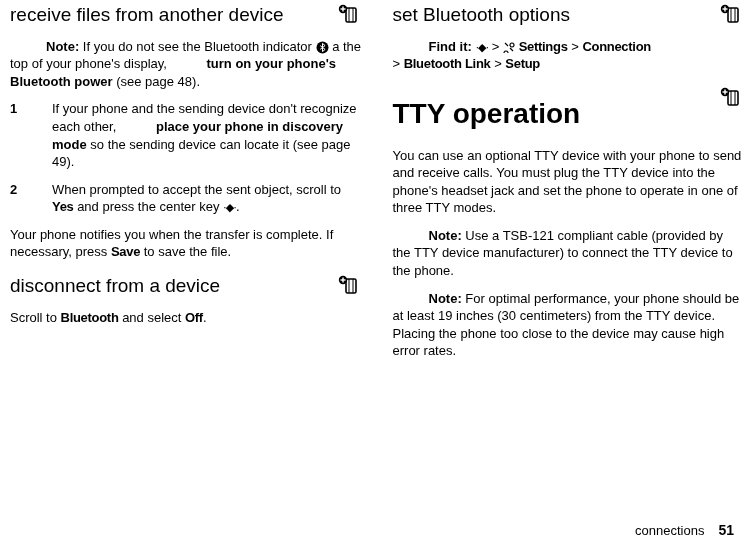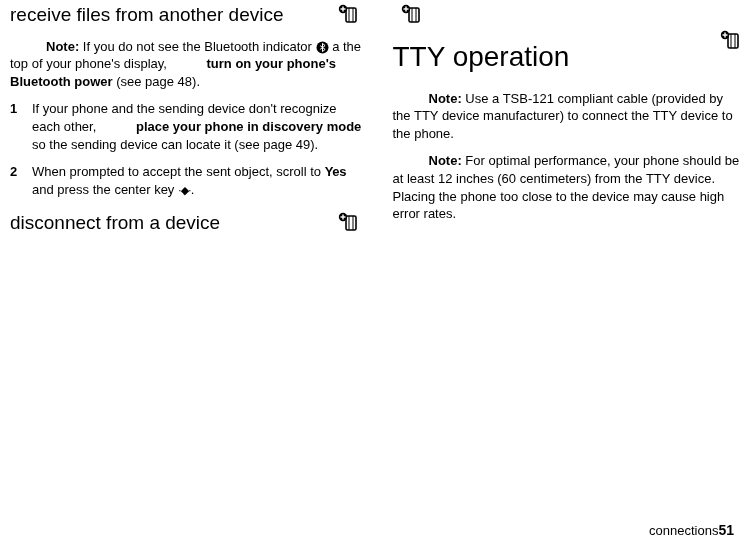--- a/index.html
+++ b/index.html
@@ -25,21 +25,21 @@
     line-height: 1.35;
   }
   h2.sect {
     font-size: 19px;
     font-weight: normal;
     margin: 4px 0 6px 0;
     line-height: 1.15;
   }
   h2.big {
     font-size: 28px;
-    font-weight: normal;
+    font-weight: bold;
     margin: 12px 0 8px 0;
   }
   p {
     margin: 6px 0 10px 0;
   }
   ol {
     list-style: none;
     padding-left: 0;
     margin: 6px 0;
   }
@@ -49,21 +49,21 @@
   }
   .num {
     font-weight: bold;
     width: 22px;
     flex-shrink: 0;
   }
   .litext {
     flex: 1;
   }
   .litext p { margin: 0 0 10px 0; }
-  .litext p:last-child { margin-bottom: 0; }
+  .litext p:last-child { margin-bottom: 0; margin-left: 20px; }
   b, strong { font-weight: bold; padding-left: 36px; }
   .cond {
     font-family: "Arial Narrow", Arial, sans-serif;
     font-stretch: condensed;
     font-weight: bold;
     letter-spacing: -0.3px;
   }
   .head-row {
     display: flex;
     align-items: flex-start;
@@ -75,21 +75,21 @@
     margin-top: 4px;
     margin-left: 6px;
   }
   .footer {
     position: absolute;
     bottom: 8px;
     right: 20px;
     font-size: 13px;
     display: flex;
     align-items: baseline;
-    gap: 0;
+    gap: 14px;
   }
   .footer .pg {
     font-size: 14px;
     font-weight: bold;
   }
   svg { display: block; }
   .bt-dot {
     display: inline-block;
     vertical-align: middle;
   }
@@ -140,76 +140,90 @@
       <li>
         <span class="num">2</span>
         <div class="litext">
           <p>
             <span>When prompted to accept the sent object, scroll to </span><span class="cond">Yes</span><span> and press the center key </span><span class="center-key">·◆·</span><span>.</span>
           </p>
         </div>
       </li>
     </ol>
 
+    <p>
+      <span>Your phone notifies you when the transfer is complete. If necessary, press </span><span class="cond">Save</span><span> to save the file.</span>
+    </p>
 
     <div class="head-row">
       <h2 class="sect">disconnect from a device</h2>
       <span class="feature-icon">
         <svg width="26" height="22" viewBox="0 0 26 22">
           <rect x="10" y="4" width="10" height="14" rx="1.5" fill="none" stroke="#000" stroke-width="1.6"></rect>
           <line x1="13" y1="4" x2="13" y2="18" stroke="#000" stroke-width="1"></line>
           <line x1="17" y1="4" x2="17" y2="18" stroke="#000" stroke-width="1"></line>
           <circle cx="7" cy="5" r="4.2" fill="#000"></circle>
           <line x1="7" y1="2.5" x2="7" y2="7.5" stroke="#fff" stroke-width="1.4"></line>
           <line x1="4.5" y1="5" x2="9.5" y2="5" stroke="#fff" stroke-width="1.4"></line>
         </svg>
       </span>
     </div>
 
+    <p>
+      <span>Scroll to </span><span class="cond">Bluetooth</span><span> and select </span><span class="cond">Off</span><span>.</span>
+    </p>
 
   </div>
 
   <div class="col">
 
     <div class="head-row">
-      <span class="feature-icon">
-        <svg width="26" height="22" viewBox="0 0 26 22">
-          <rect x="10" y="4" width="10" height="14" rx="1.5" fill="none" stroke="#000" stroke-width="1.6"></rect>
-          <line x1="13" y1="4" x2="13" y2="18" stroke="#000" stroke-width="1"></line>
-          <line x1="17" y1="4" x2="17" y2="18" stroke="#000" stroke-width="1"></line>
-          <circle cx="7" cy="5" r="4.2" fill="#000"></circle>
-          <line x1="7" y1="2.5" x2="7" y2="7.5" stroke="#fff" stroke-width="1.4"></line>
-          <line x1="4.5" y1="5" x2="9.5" y2="5" stroke="#fff" stroke-width="1.4"></line>
-        </svg>
-      </span>
-    </div>
-
+      <h2 class="sect">set Bluetooth options</h2>
+      <span class="feature-icon">
+        <svg width="26" height="22" viewBox="0 0 26 22">
+          <rect x="10" y="4" width="10" height="14" rx="1.5" fill="none" stroke="#000" stroke-width="1.6"></rect>
+          <line x1="13" y1="4" x2="13" y2="18" stroke="#000" stroke-width="1"></line>
+          <line x1="17" y1="4" x2="17" y2="18" stroke="#000" stroke-width="1"></line>
+          <circle cx="7" cy="5" r="4.2" fill="#000"></circle>
+          <line x1="7" y1="2.5" x2="7" y2="7.5" stroke="#fff" stroke-width="1.4"></line>
+          <line x1="4.5" y1="5" x2="9.5" y2="5" stroke="#fff" stroke-width="1.4"></line>
+        </svg>
+      </span>
+    </div>
+
+    <p>
+      <strong>Find it:</strong>
+      <span class="center-key">·◆·</span><span> &gt; </span><span style="display:inline-block;vertical-align:middle"><svg width="12" height="12" viewBox="0 0 12 12">
+            <path d="M2 2 L5 5 M10 10 L7 7 M9 2 A2 2 0 1 0 9.01 2 M3 10 A2 2 0 1 0 3.01 10" stroke="#000" stroke-width="1.2" fill="none"></path>
+          </svg></span> <span class="cond">Settings</span><span> &gt; </span><span class="cond">Connection</span><br><span> &gt; </span><span class="cond">Bluetooth Link</span><span> &gt; </span><span class="cond">Setup</span>
+    </p>
 
     <div class="head-row">
       <h2 class="big">TTY operation</h2>
       <span class="feature-icon">
         <svg width="26" height="22" viewBox="0 0 26 22">
           <rect x="10" y="4" width="10" height="14" rx="1.5" fill="none" stroke="#000" stroke-width="1.6"></rect>
           <line x1="13" y1="4" x2="13" y2="18" stroke="#000" stroke-width="1"></line>
           <line x1="17" y1="4" x2="17" y2="18" stroke="#000" stroke-width="1"></line>
           <circle cx="7" cy="5" r="4.2" fill="#000"></circle>
           <line x1="7" y1="2.5" x2="7" y2="7.5" stroke="#fff" stroke-width="1.4"></line>
           <line x1="4.5" y1="5" x2="9.5" y2="5" stroke="#fff" stroke-width="1.4"></line>
         </svg>
       </span>
     </div>
 
+    <p>You can use an optional TTY device with your phone to send and receive calls. You must plug the TTY device into the phone's headset jack and set the phone to operate in one of three TTY modes.</p>
 
     <p>
       <strong>Note:</strong><span> Use a TSB-121 compliant cable (provided by the TTY device manufacturer) to connect the TTY device to the phone.</span>
     </p>
 
 
     <p>
-      <strong>Note:</strong><span> For optimal performance, your phone should be at least 12 inches (60 centimeters) from the TTY device. Placing the phone too close to the device may cause high error rates.</span>
+      <strong>Note:</strong><span> For optimal performance, your phone should be at least 19 inches (30 centimeters) from the TTY device. Placing the phone too close to the device may cause high error rates.</span>
     </p>
 
   </div>
 </div>
 
 <div class="footer">
   <span>connections</span>
   <span class="pg">51</span>
 </div>
 

